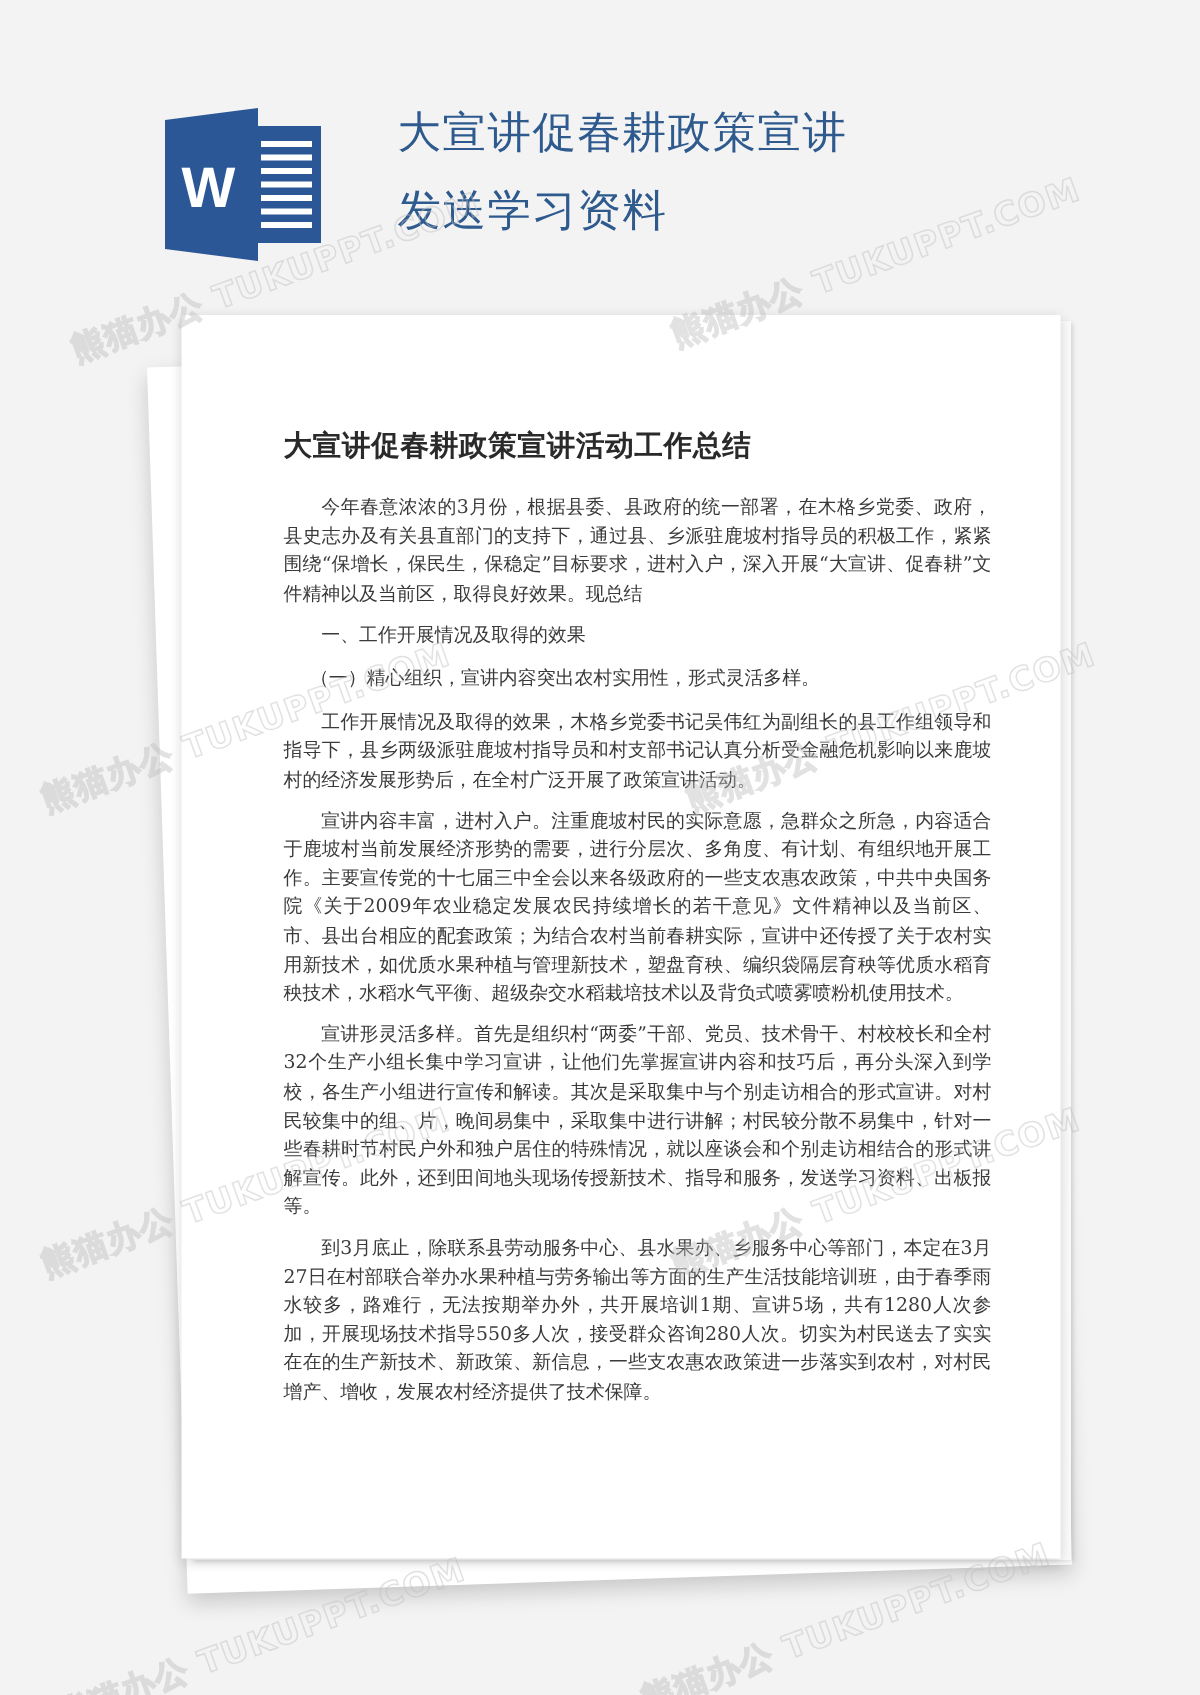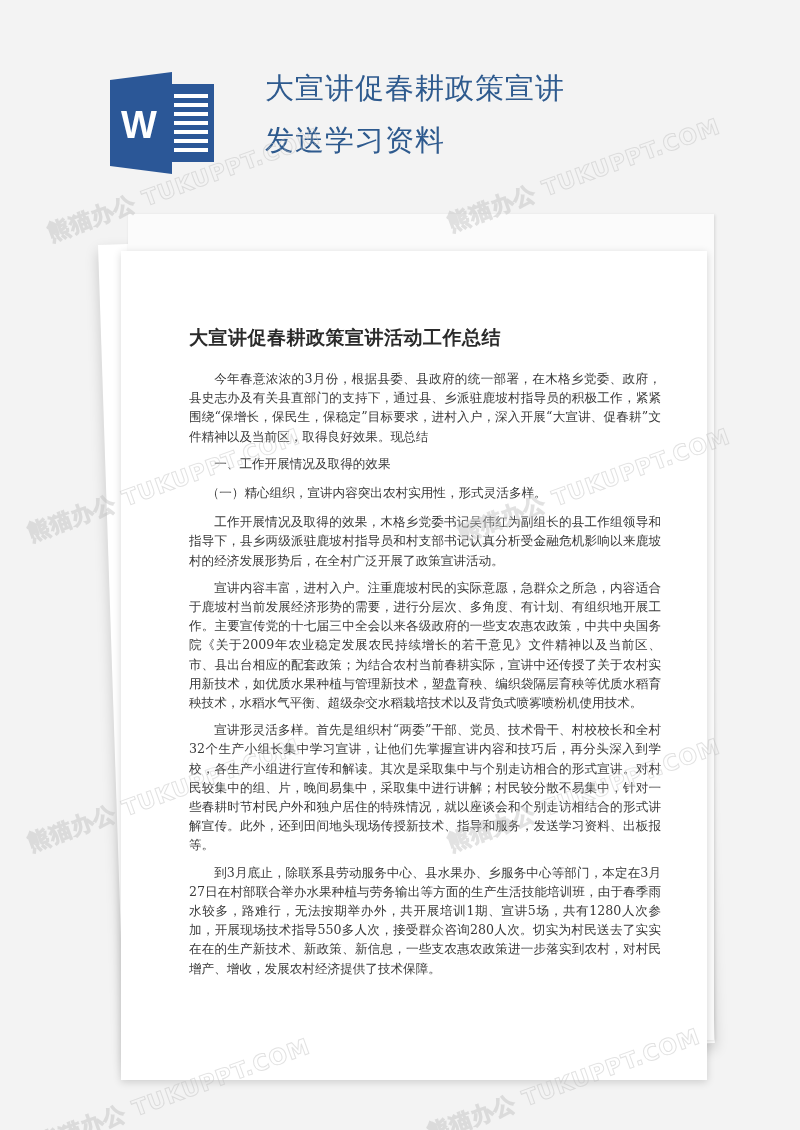--- a/index.html
+++ b/index.html
@@ -18,21 +18,21 @@
     position:absolute; left:98px; top:245px; width:590px; height:818px;
     background:#ffffff; transform:rotate(-1.9deg); transform-origin:0 0;
     box-shadow:0 6px 14px rgba(0,0,0,0.18);
   }
   .page-back2 {
     position:absolute; left:128px; top:214px; width:586px; height:826px;
     background:#fbfbfb; box-shadow:1px 1px 3px rgba(0,0,0,0.12);
   }
   .page-front {
     position:absolute; left:121px; top:210px; width:586px; height:829px;
-    background:#ffffff; box-shadow:0 2px 8px rgba(0,0,0,0.16);margin-top:41px;
+    background:#ffffff; box-shadow:0 2px 8px rgba(0,0,0,0.16);
   }
   .doc-title {
     position:absolute; left:68px; top:74px; margin:0;
     font-size:19px; font-weight:bold; color:#2a2a2a; letter-spacing:0.5px;
     font-family:"DejaVu Sans", sans-serif;
   }
   .doc-body {
     position:absolute; left:68px; top:118px; width:472px;
     font-family:"DejaVu Serif", "Liberation Serif", serif;
     font-size:12.6px; line-height:19.2px; color:#3a3a3a;

